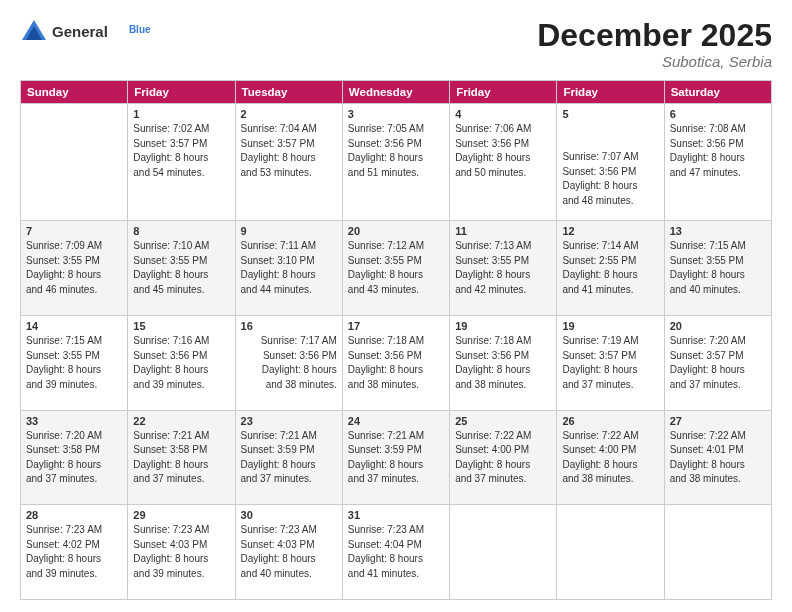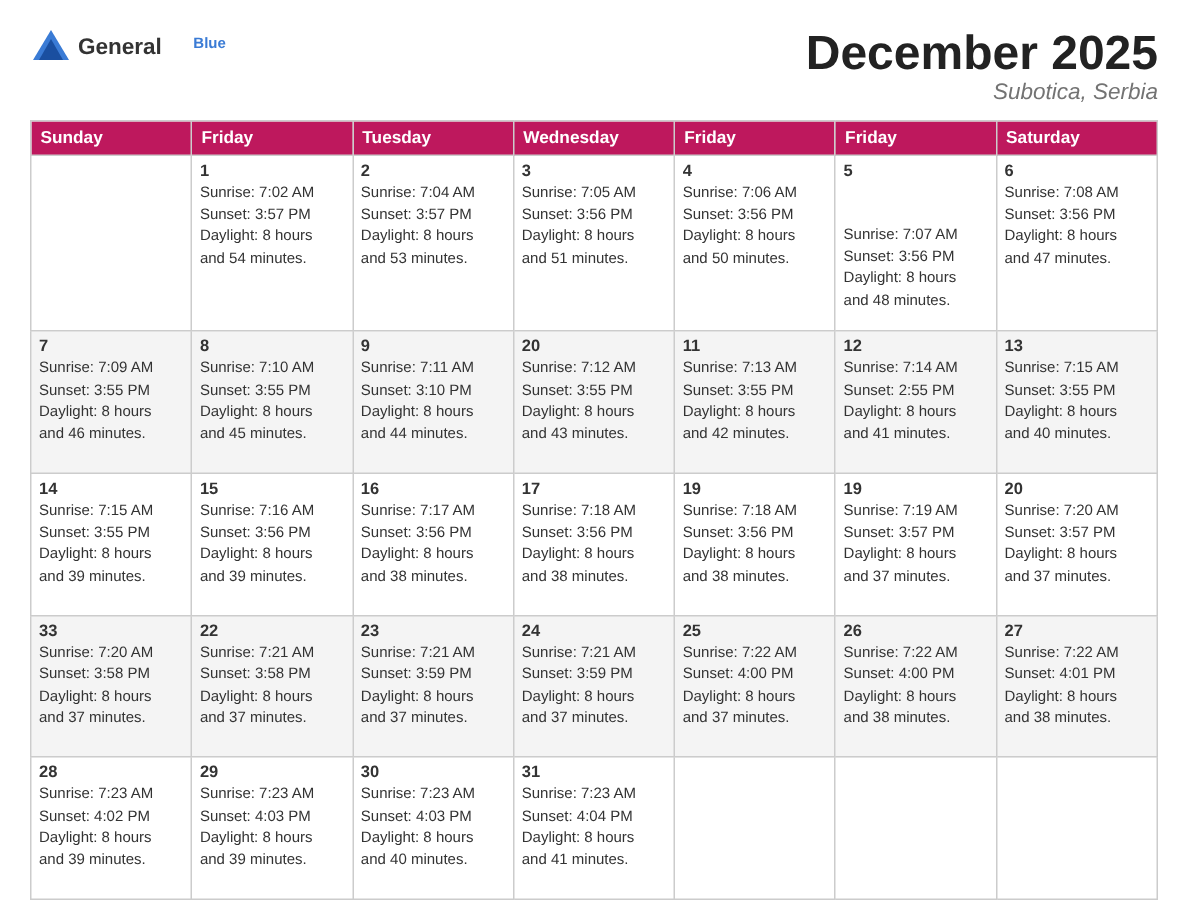--- a/index.html
+++ b/index.html
@@ -250,21 +250,21 @@
           </td>
           <td>
             <span class="day-num">15</span>
             <div class="day-info" style="white-space: pre-line;">Sunrise: 7:16 AM
 Sunset: 3:56 PM
 Daylight: 8 hours
 and 39 minutes.</div>
           </td>
           <td>
             <span class="day-num">16</span>
-            <div class="day-info" style="white-space: pre-line;">Sunrise: 7:17 AM
+            <div class="day-info" style="white-space: pre-line; text-align: right;">Sunrise: 7:17 AM
 Sunset: 3:56 PM
 Daylight: 8 hours
 and 38 minutes.</div>
           </td>
           <td>
             <span class="day-num">17</span>
             <div class="day-info" style="white-space: pre-line;">Sunrise: 7:18 AM
 Sunset: 3:56 PM
 Daylight: 8 hours
 and 38 minutes.</div>

